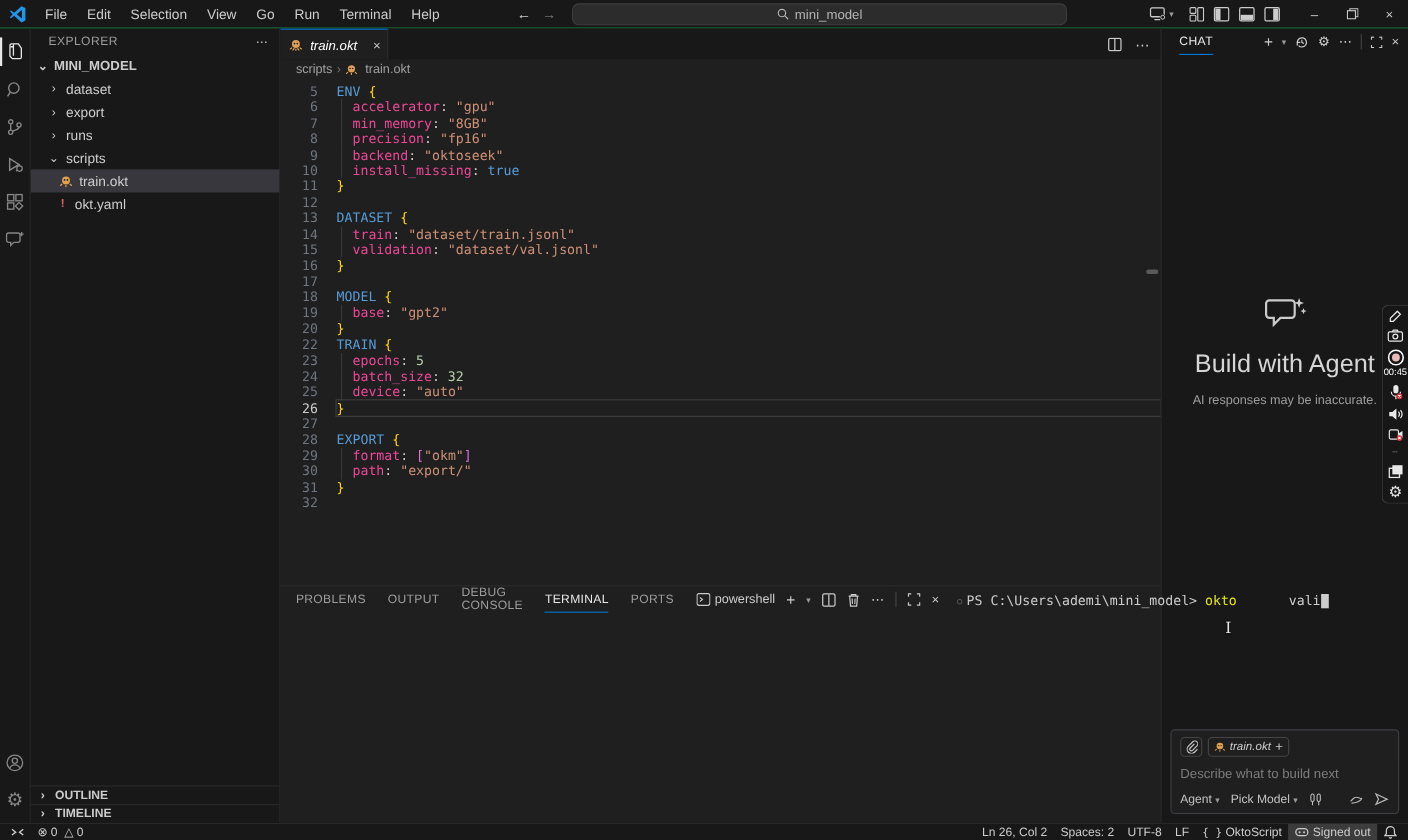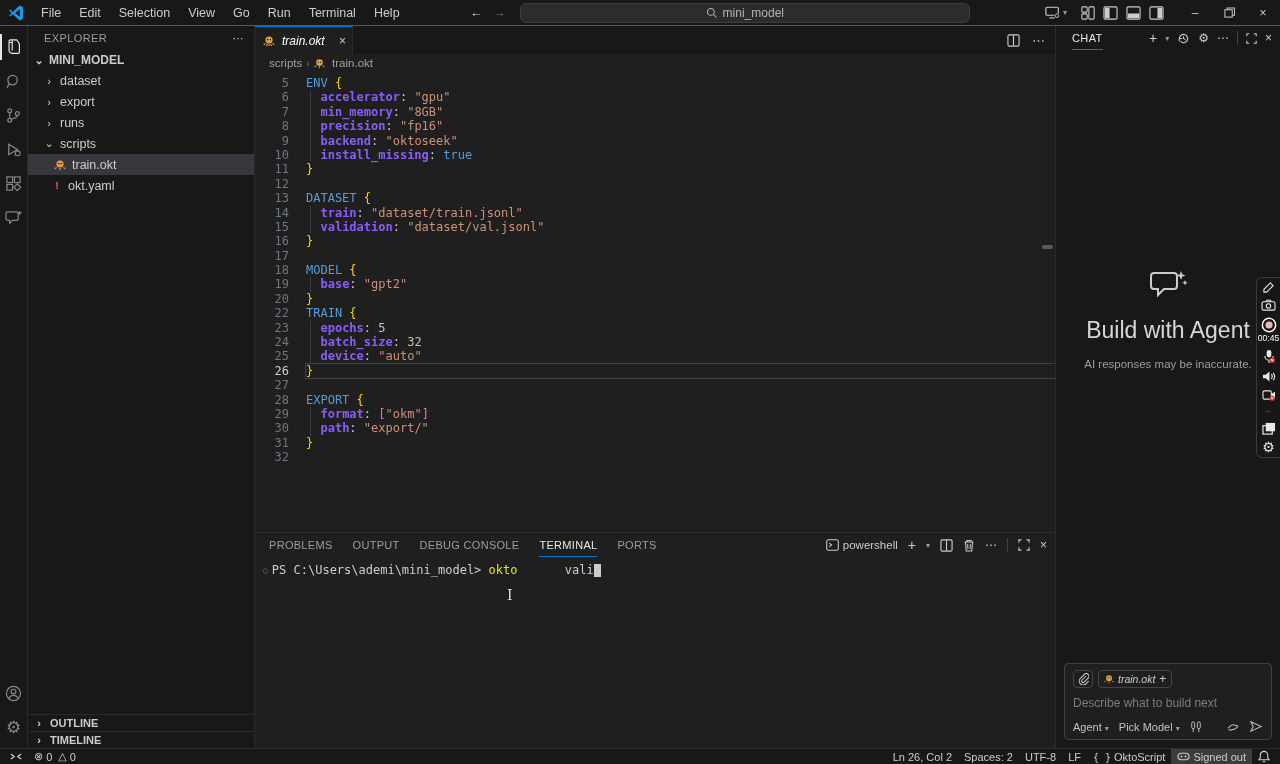--- a/index.html
+++ b/index.html
@@ -51,26 +51,26 @@
   .breadcrumb { height:18px; display:flex; align-items:center; gap:4px; padding-left:14px; font-size:11.5px; color:#a0a0a0; }
   .bc-sep { color:#6e6e6e; }
 
   .code-wrap { flex:1; position:relative; overflow:hidden; padding-top:4px; font-family:"DejaVu Sans Mono","Liberation Mono",monospace; font-size:12px; }
   .code-line { display:flex; height:14.4px; line-height:14.4px; white-space:pre; }
   .ln { width:34px; text-align:right; color:#6e7681; flex:none; }
   .line-content { margin-left:17px; flex:1; position:relative; }
   .code-line.current .line-content { outline:1px solid #404040; }
   .code-line.current .ln { color:#cccccc; }
   .guide { position:absolute; left:4px; top:0; bottom:0; width:1px; background:#333a40; }
-  .tk-kw{color:#569cd6} .tk-pr{color:#8b5cf6;font-weight:700} .tk-st{color:#ce9178}
+  .tk-kw{color:#569cd6} .tk-pr{color:#ec4899;font-weight:400} .tk-st{color:#ce9178}
   .tk-nu{color:#b5cea8} .tk-bo{color:#569cd6} .tk-br{color:#ffd700} .tk-bk{color:#da70d6} .tk-pl{color:#cccccc}
   .scroll-thumb { position:absolute; right:2px; top:173px; width:11px; height:4px; background:#5a5a5a; border-radius:2px; }
 
   
-  .panel { height:216px; border-top:1px solid #2b2b2b; display:flex; flex-direction:column; }
+  .panel { height:216px; border-top:1px solid #2b2b2b; display:flex; flex-direction:row; }
   .panel-header { height:24px; display:flex; align-items:center; padding:0 8px 0 14px; }
   .panel-tab { font-size:11px; letter-spacing:0.3px; color:#9d9d9d; margin-right:20px; height:24px; display:flex; align-items:center; border-bottom:1px solid transparent; }
   .panel-tab.active { color:#e7e7e7; border-bottom-color:#0078d4; }
   .panel-actions { margin-left:auto; display:flex; align-items:center; gap:10px; color:#cccccc; font-size:12px; }
   .shell-label { display:flex; align-items:center; gap:4px; font-size:11.5px; }
   .pa-divider { width:1px; height:14px; background:#444444; }
   .terminal-body { flex:1; position:relative; font-family:"DejaVu Sans Mono","Liberation Mono",monospace; font-size:12px; padding:6px 0 0 8px; color:#cccccc; }
   .term-line { display:flex; align-items:center; }
   .cmd-dot { color:#7a7a7a; font-size:8px; margin-right:4px; }
   .t-cmd { color:#e5e510; }

